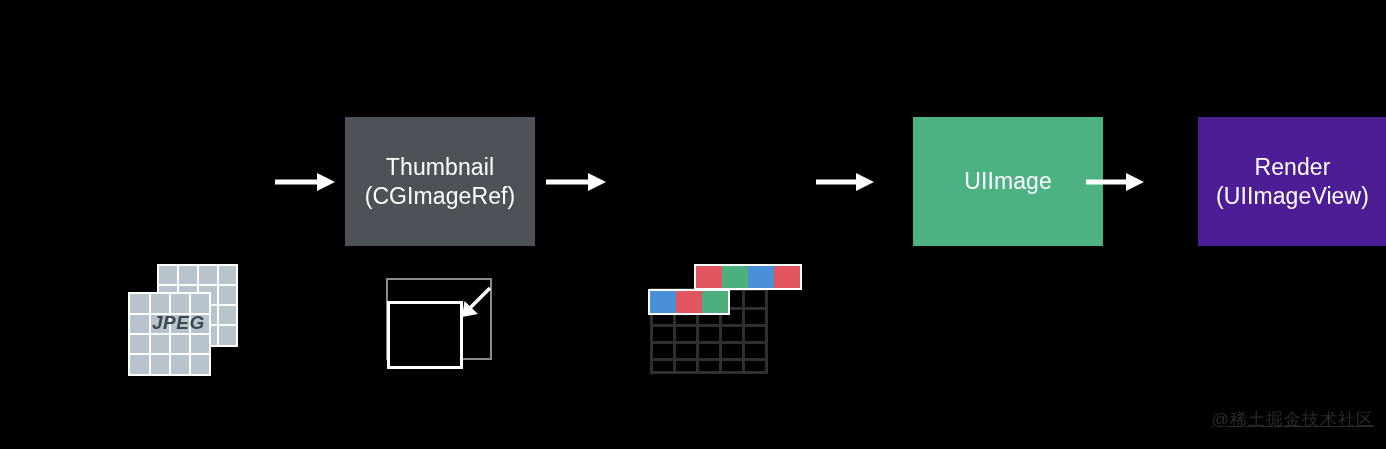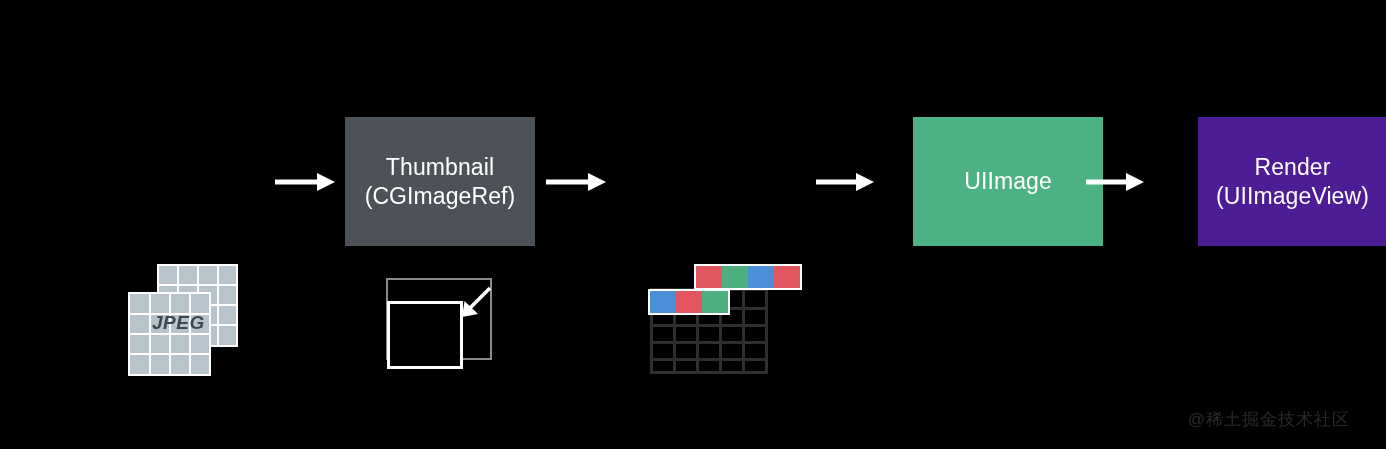--- a/index.html
+++ b/index.html
@@ -201,15 +201,15 @@
       <div class="px" style="background:#e2565f;"></div>
     </div>
 
     <div class="px-strip" style="left:-2px; top:25px;">
       <div class="px" style="background:#4a90d9;"></div>
       <div class="px" style="background:#e2565f;"></div>
       <div class="px" style="background:#4caf7d;"></div>
     </div>
   </div>
 
-  <div class="watermark" style="right:36px; bottom:18px;">@稀土掘金技术社区</div>
+  <div class="watermark" style="right:12px; bottom:18px;text-decoration:underline;">@稀土掘金技术社区</div>
 
 </div>
 
 </body></html>

